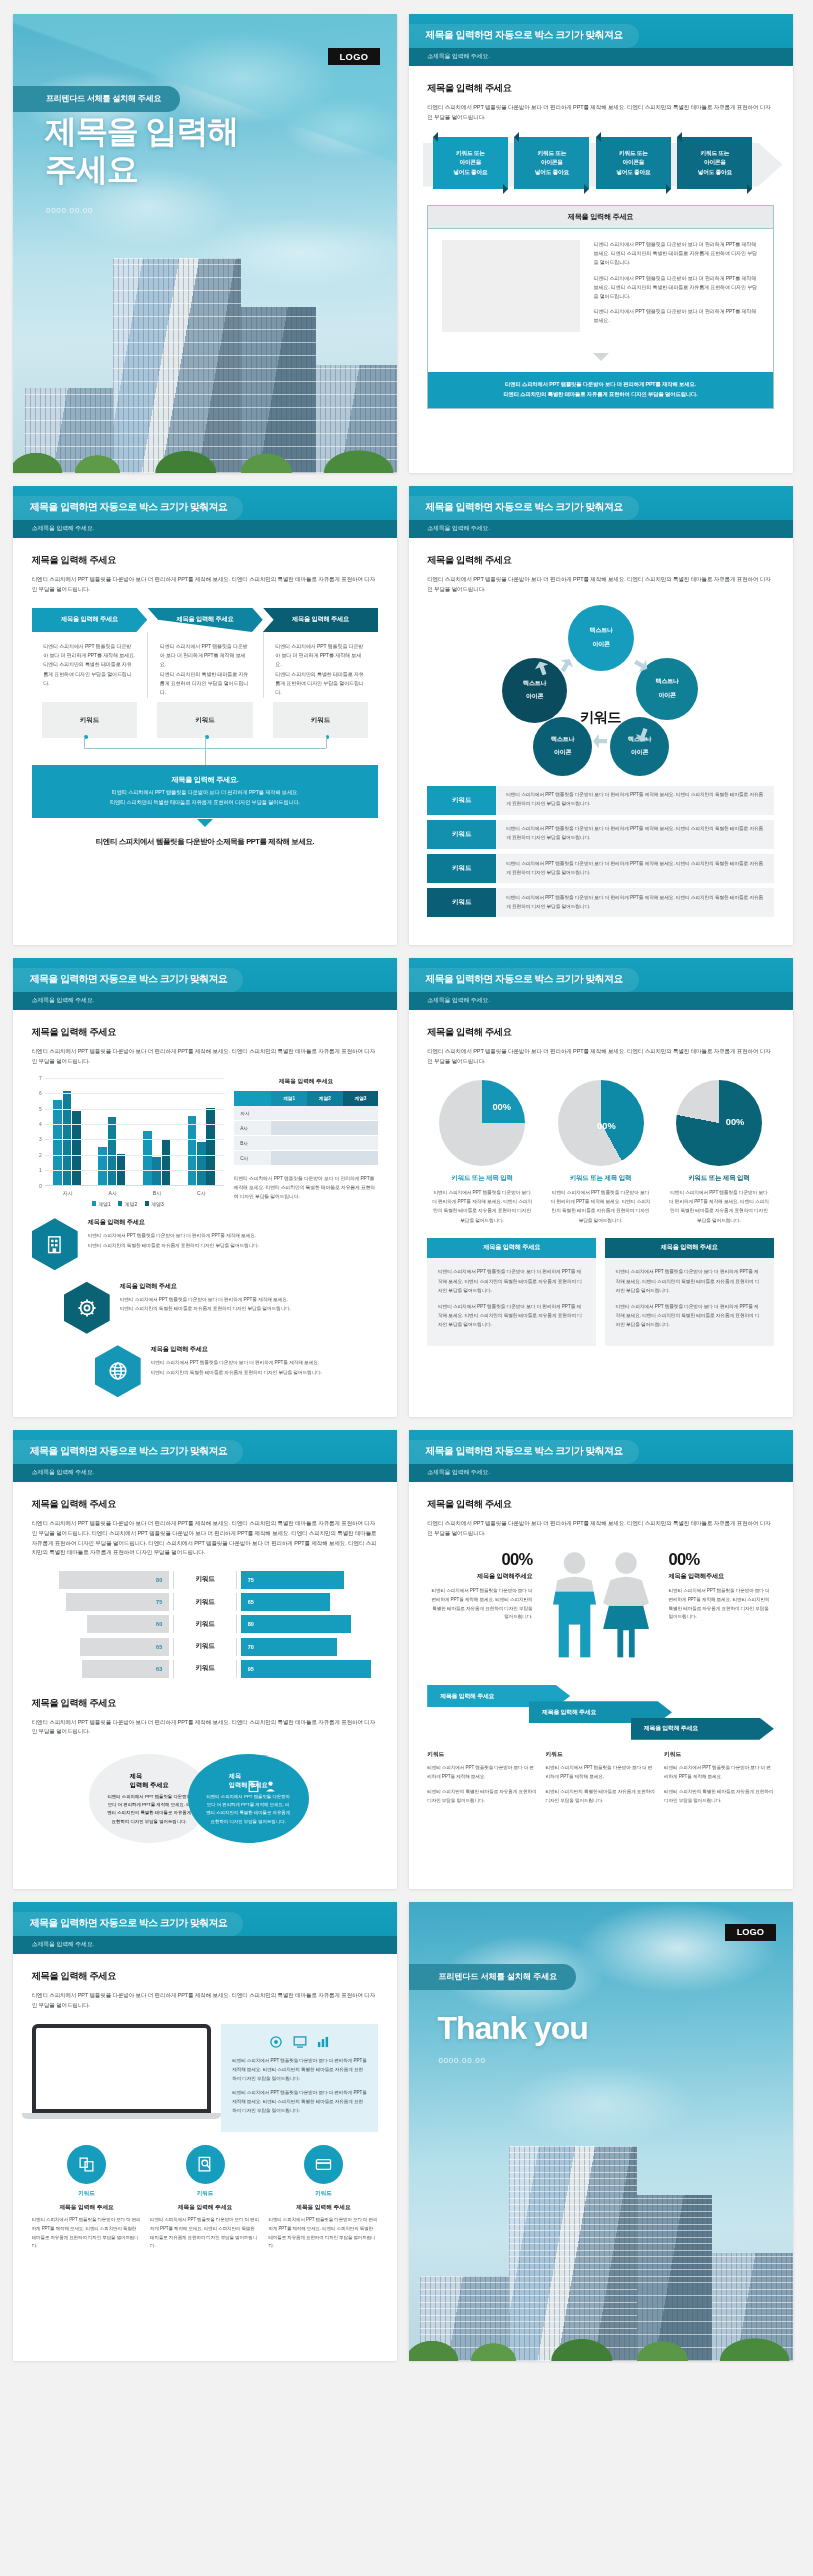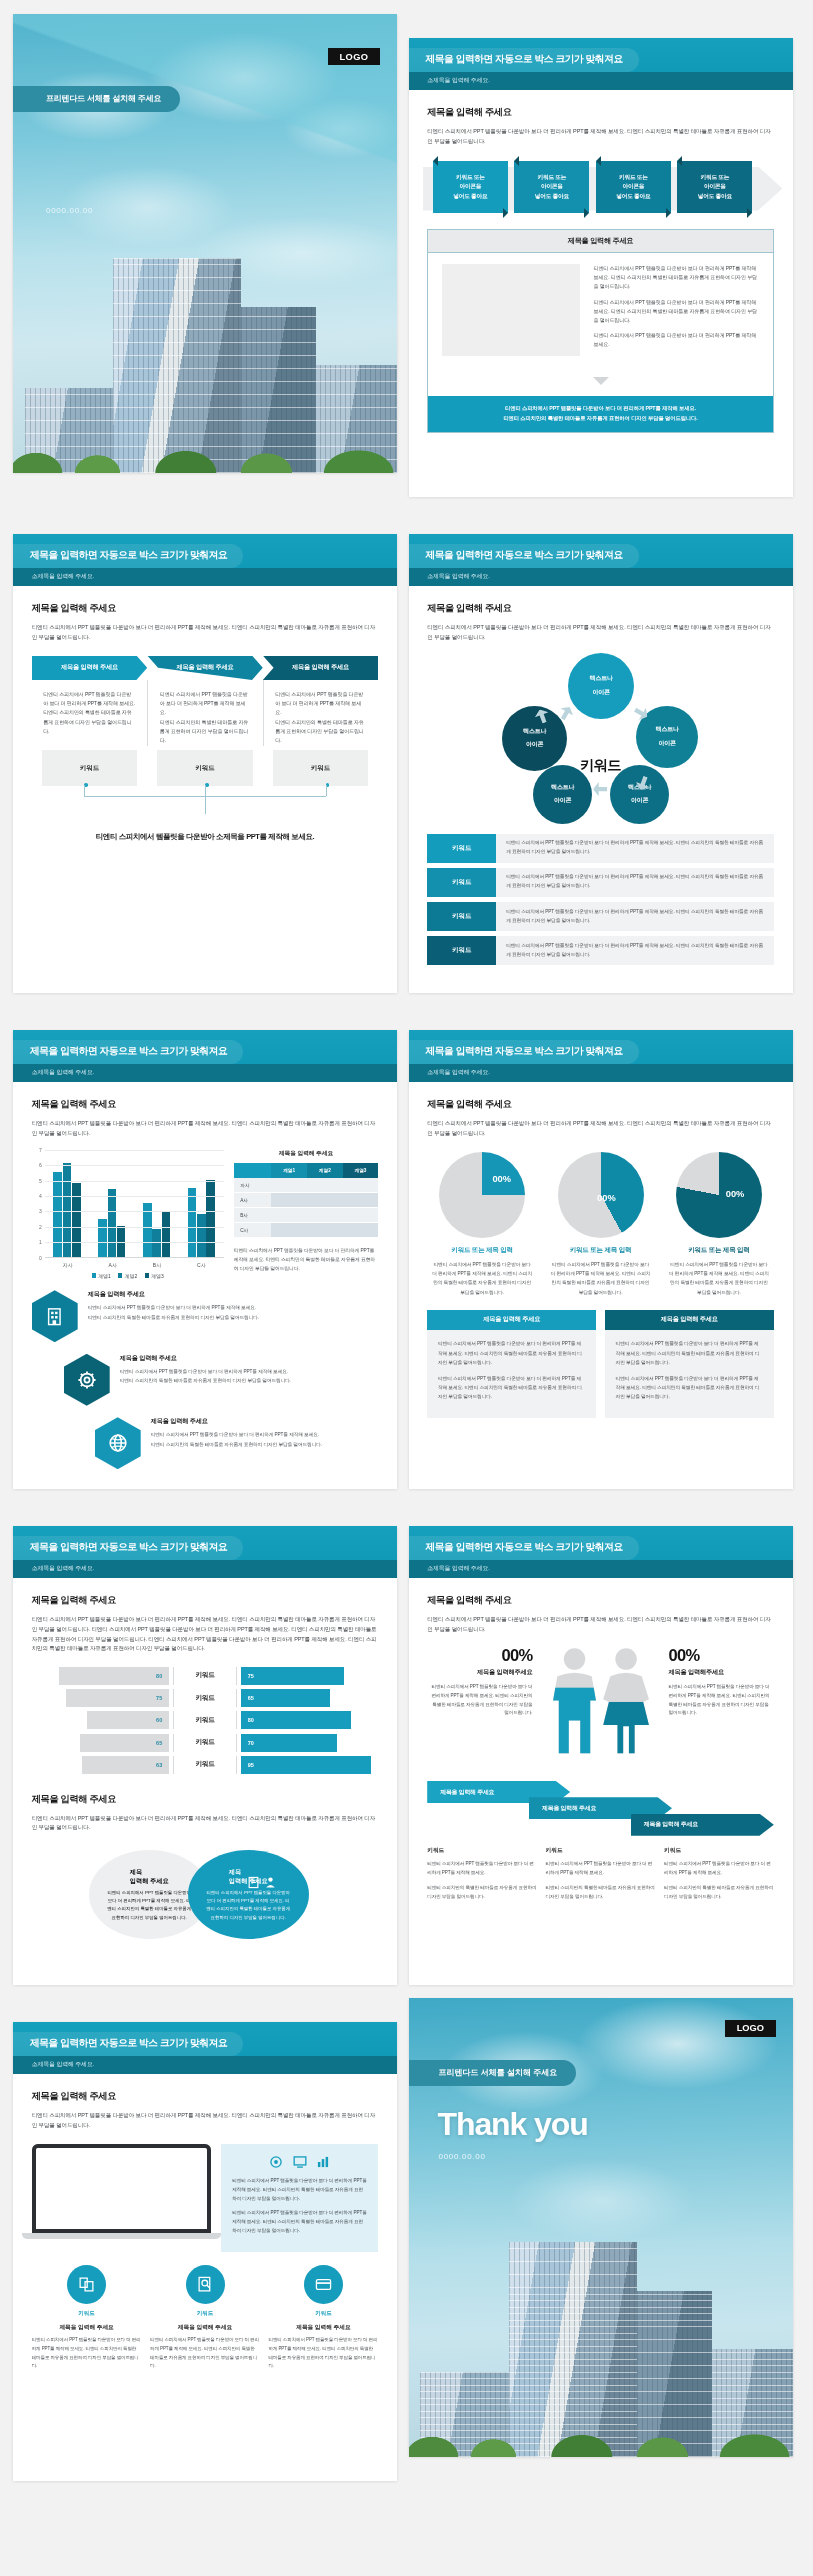--- a/index.html
+++ b/index.html
@@ -3,21 +3,21 @@
 <meta charset="utf-8">
 <style>
   * { box-sizing: border-box; margin:0; padding:0; }
   body {
     width:813px; background:#f2f2f2;
     font-family:"Liberation Sans","DejaVu Sans",sans-serif;
     -webkit-font-smoothing:antialiased;
   }
   .sheet { width:813px; padding:14.3px 13px; display:flex; flex-wrap:wrap; gap:13px 11.5px; }
   .slide { width:384px; background:#fff; box-shadow:0 0.7px 2.9px rgba(0,0,0,.13); position:relative; overflow:hidden; }
-  .slide.tall { height:459px;margin-top:24px; }
+  .slide.tall { height:459px; }
 
   
   .cover { height:459px; position:relative; background:linear-gradient(178deg,#4fb3cc 0%,#7fcadd 28%,#b9e2ec 52%,#cfe8f0 70%,#bcd9e2 100%); }
   .cover .sky { position:absolute; inset:0; background:
       radial-gradient(ellipse 108px 50px at 22% 20%, rgba(255,255,255,.55), transparent 70%),
       radial-gradient(ellipse 136px 65px at 60% 14%, rgba(255,255,255,.75), transparent 70%),
       radial-gradient(ellipse 86px 43px at 86% 25%, rgba(255,255,255,.5), transparent 70%),
       radial-gradient(ellipse 122px 57px at 35% 42%, rgba(255,255,255,.45), transparent 72%),
       radial-gradient(ellipse 151px 50px at 75% 52%, rgba(255,255,255,.4), transparent 72%);}
   .cover .diag { position:absolute; left:0; top:0; width:100%; height:187px;
@@ -228,20 +228,24 @@
     <div class="diag"></div>
     <div class="city">
       <div class="twr t-f"></div>
         <div class="twr t-l"></div>
       <div class="twr t-main"></div>
         <div class="twr t-r"></div>
       <div class="trees"></div>
     </div>
     <div class="logo">LOGO</div>
     <div class="pill">프리텐다드 서체를 설치해 주세요</div>
+    <h1>
+      <span>제목을 입력해</span><br>
+      <span>주세요</span>
+    </h1>
     <div class="date">0000.00.00</div>
   </div>
 
   <div class="slide tall">
     <div class="shead">
       <div class="t">제목을 입력하면 자동으로 박스 크기가 맞춰져요</div>
     </div>
     <div class="ssub">소제목을 입력해 주세요.</div>
     <div class="body">
       <h2 class="sec">제목을 입력해 주세요</h2>
@@ -307,20 +311,25 @@
         </div>
       </div>
       <div class="connect">
         <div class="dot" style="left:13%"></div>
           <div class="dot" style="left:50%"></div>
           <div class="dot" style="left:87%"></div>
         <div class="vl" style="left:13%;top:-1.4px;height:11.5px"></div>
         <div class="vl" style="left:50%;top:-1.4px;height:29px"></div>
         <div class="vl" style="left:87%;top:-1.4px;height:11.5px"></div>
         <div class="hl" style="left:13%;right:13%"></div>
+      </div>
+      <div class="calloutT">
+        <b>제목을 입력해 주세요.</b>
+        <span style="white-space: pre-line;">티엔티 스피치에서 PPT 템플릿을 다운받아 보다 더 편리하게 PPT를 제작해 보세요.
+티엔티 스피치만의 특별한 테마들로 자유롭게 표현하여 디자인 부담을 덜어드립니다.</span>
       </div>
       <div class="bottomline">티엔티 스피치에서 템플릿을 다운받아 소제목을 PPT를 제작해 보세요.</div>
     </div>
   </div>
 
   <div class="slide tall">
     <div class="shead"><div class="t">제목을 입력하면 자동으로 박스 크기가 맞춰져요</div></div>
     <div class="ssub">소제목을 입력해 주세요.</div>
     <div class="body">
       <h2 class="sec">제목을 입력해 주세요</h2>

